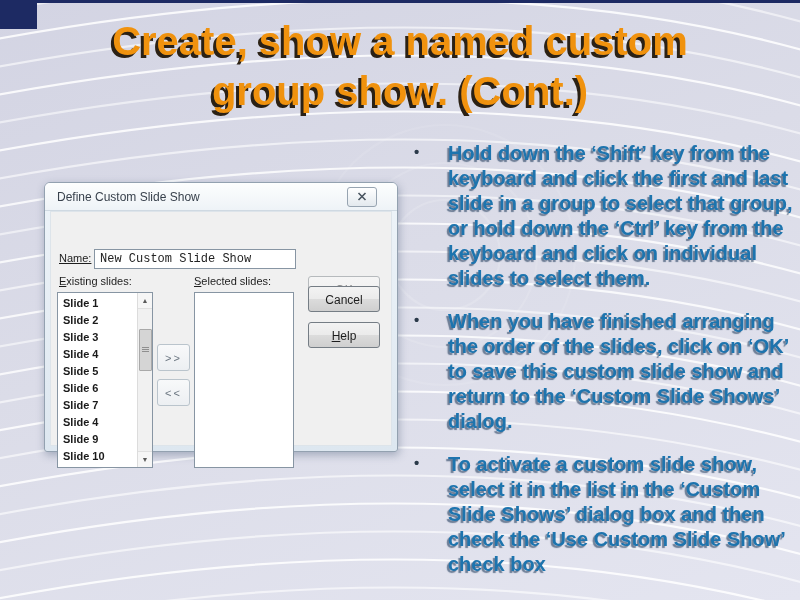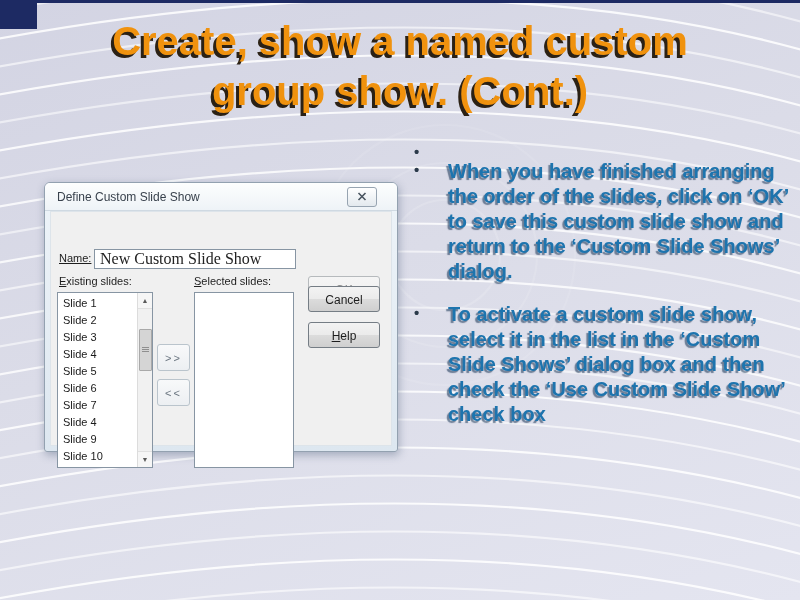--- a/index.html
+++ b/index.html
@@ -30,35 +30,35 @@
     background:linear-gradient(#fdfefe,#eef3f7);border-bottom:1px solid #cfd9e2;
     border-radius:5px 5px 0 0;}
   .dialog-title{font-size:12px;color:#39424d;}
   .close-btn{margin-left:auto;width:28px;height:18px;display:flex;align-items:center;justify-content:center;
     background:linear-gradient(#ffffff,#e3e9ee);border:1px solid #97a4b1;border-radius:3px;cursor:default;}
   .dialog-content{position:absolute;left:5px;right:5px;top:28px;bottom:5px;
     background:#f0f0f0;border:1px solid #dde4ea;}
   .dlg-label{position:absolute;font-size:11px;color:#1d1d1d;}
   .mn{text-decoration:underline;}
   .name-input{position:absolute;left:43px;top:37px;width:190px;height:18px;
-    border:1px solid #8795a3;background:#fff;font-family:Liberation Serif, serif;
-    font-size:16px;color:#222;padding:0 5px;}
+    border:1px solid #8795a3;background:#fff;font-family:Liberation Mono, monospace;
+    font-size:12px;color:#222;padding:0 5px;}
   .aero-btn{position:absolute;width:72px;height:26px;font-family:"Liberation Sans",sans-serif;
     font-size:12px;color:#1d1d1d;text-align:center;line-height:24px;border-radius:3px;
     border:1px solid #757d85;
     background:linear-gradient(#f3f3f3 0%,#ebebeb 49%,#dcdcdc 50%,#cfcfcf 100%);}
   .aero-btn.disabled{border:1px solid #b6babd;color:#8d8d8d;
     background:linear-gradient(#f5f5f5,#efefef);}
   .mini-btn{position:absolute;width:33px;height:27px;border-radius:3px;
     border:1px solid #bac4cc;background:linear-gradient(#f8f9fa,#eceff2);
     font-size:11px;color:#6b7680;text-align:center;line-height:25px;letter-spacing:2px;}
   .listbox{position:absolute;background:#fff;border:1px solid #8795a3;}
   .lb-existing{left:6px;top:80px;width:94px;height:174px;}
   .lb-selected{left:143px;top:80px;width:98px;height:174px;}
-  .lb-item{font-size:11px;color:#1a1a1a;line-height:17px;padding-left:5px;white-space:nowrap;}
+  .lb-item{font-size:11px;color:#1a1a1a;line-height:17px;padding-left:5px;white-space:nowrap;font-weight:bold;}
   .scrollbar{position:absolute;right:0;top:0;bottom:0;width:14px;background:#f1f1f1;border-left:1px solid #dcdcdc;}
   .sb-arrow{position:absolute;left:0;width:14px;height:15px;background:#f6f6f6;
     color:#5a5a5a;font-size:7px;text-align:center;line-height:15px;}
   .sb-up{top:0;border-bottom:1px solid #e0e0e0;}
   .sb-down{bottom:0;border-top:1px solid #e0e0e0;}
   .sb-thumb{position:absolute;left:1px;top:36px;width:11px;height:40px;background:#d5d5d5;
     border:1px solid #a9a9a9;border-radius:1px;}
   .sb-grip{position:absolute;left:2px;top:17px;width:7px;height:6px;
     background:repeating-linear-gradient(#8f8f8f 0 1px,transparent 1px 2px);}
 </style>
@@ -101,20 +101,21 @@
 <div class="corner-square"></div>
 
 <div class="slide-title">
   <div>Create, show a named custom</div>
   <div>group show. (Cont.)</div>
 </div>
 
 <div class="bullets">
   <div class="bullet-item">
     <span class="bullet-dot">•</span>
+    <span>Hold down the ‘Shift’ key from the keyboard and click the first and last slide in a group to select that group, or hold down the ‘Ctrl’ key from the keyboard and click on individual slides to select them.</span>
   </div>
   <div class="bullet-item">
     <span class="bullet-dot">•</span>
     <span>When you have finished arranging the order of the slides, click on ‘OK’ to save this custom slide show and return to the ‘Custom Slide Shows’ dialog.</span>
   </div>
   <div class="bullet-item">
     <span class="bullet-dot">•</span>
     <span>To activate a custom slide show, select it in the list in the ‘Custom Slide Shows’ dialog box and then check the ‘Use Custom Slide Show’ check box</span>
   </div>
 </div>

